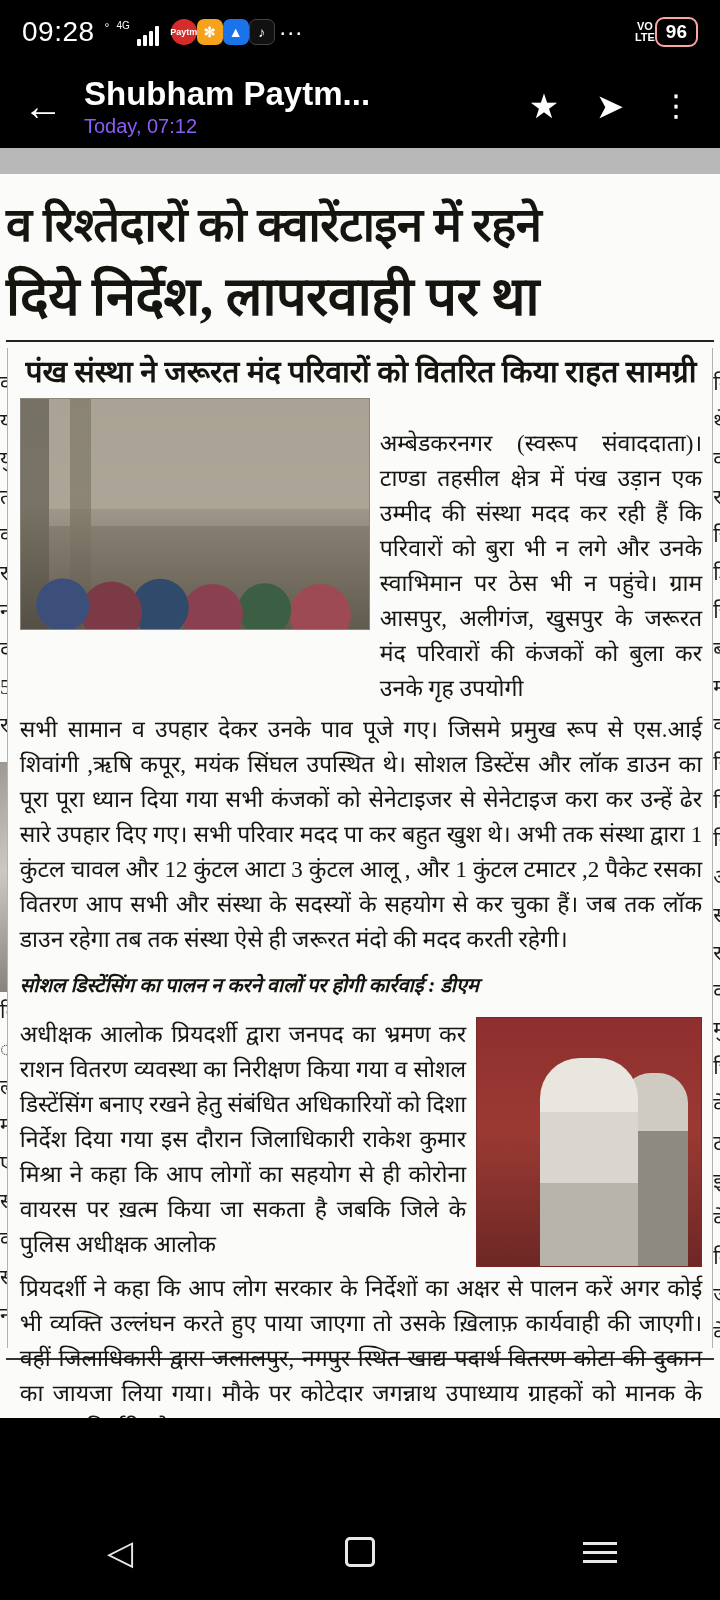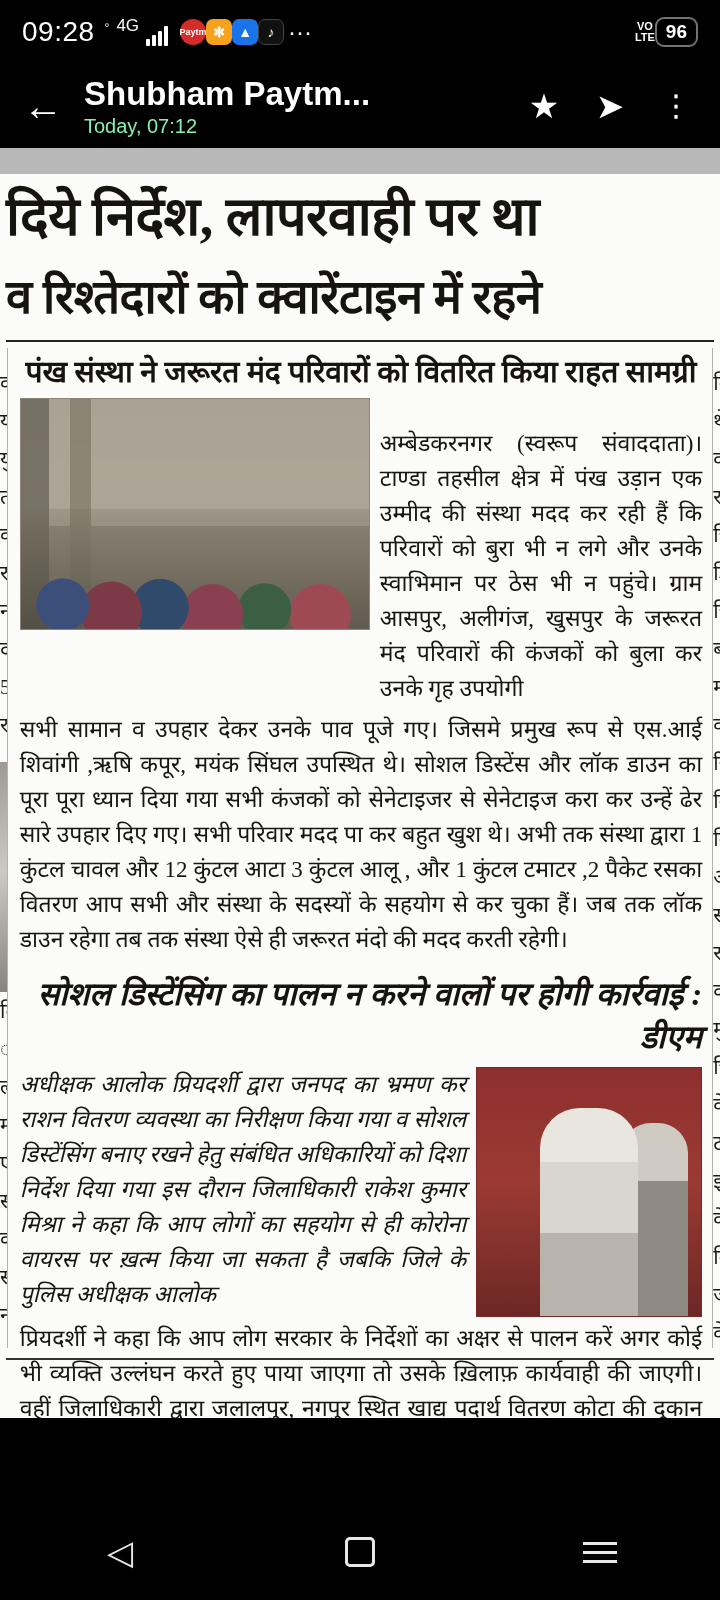--- a/index.html
+++ b/index.html
@@ -32,21 +32,21 @@
     letter-spacing: 0.5px;
     font-weight: 400;
   }
   .status-left-icons {
     display: flex;
     align-items: flex-end;
     gap: 7px;
     margin-left: 10px;
   }
   .sig-dot { font-size: 12px; line-height: 12px; color:#fff; margin-bottom: 12px;}
-  .sig-4g  { font-size: 17px; line-height:13px; color:#fff; margin-bottom: 14px; }
+  .sig-4g  { font-size: 10px; line-height:13px; color:#fff; margin-bottom: 14px; }
   .bars {
     display: flex; align-items: flex-end; gap: 2px; height: 22px;
   }
   .bars span { width: 4px; background: #fff; display:block; border-radius:1px;}
   .bars span:nth-child(1){height:7px}
   .bars span:nth-child(2){height:11px}
   .bars span:nth-child(3){height:15px}
   .bars span:nth-child(4){height:20px}
 
   .app-icons { display: flex; align-items: center; gap: 0; margin-left: 12px; }
@@ -59,21 +59,21 @@
 
   .status-right {
     margin-left: auto;
     display: flex; align-items: center; 
   }
   .volte {
     font-size: 11px; line-height: 11px; color: #fff; text-align: center;
     font-weight: 600;
   }
   .battery {
-    border: 2px solid #737373; border-radius: 9px;
+    border: 2px solid #fca5a5; border-radius: 9px;
     padding: 2px 9px 2px 9px; font-size: 19px; color: #fff; font-weight: 600;
     position: relative;
   }
 
   
   .appbar {
     height: 84px;
     background: #000;
     display: flex;
     align-items: center;
@@ -83,21 +83,21 @@
     position: relative;
   }
   .back-arrow { color:#fff; font-size: 40px; line-height: 40px; width: 46px; text-align:center;}
   .titlewrap { flex: 1 1 auto; min-width: 0; }
   .app-title {
     color: #fff; font-size: 33px; font-weight: 700;
     white-space: nowrap; overflow: hidden; text-overflow: ellipsis;
     line-height: 38px;
   }
   .app-sub {
-    color: #86efac; font-size: 20px; margin-top: 2px; line-height: 22px;
+    color: #8b5cf6; font-size: 20px; margin-top: 2px; line-height: 22px;
   }
   .bar-icon { color:#fff; width: 48px; text-align:center; font-size: 34px; line-height:34px;}
   .kebab { letter-spacing: 0; font-size: 30px; }
 
   
   .viewer {
     flex: 1 1 auto;
     background: #000;
     position: relative;
     overflow: hidden;
@@ -210,22 +210,22 @@
     background:
       linear-gradient(90deg, #6f6a5e 0 8%, transparent 8% 14%, #857f70 14% 20%, transparent 20% 100%),
       linear-gradient(180deg,#a9a294 0 55%, #8e8779 55% 100%);
     opacity:.9;
   }
   .lead-col { flex: 1 1 auto; min-width: 0; margin-top: 28px; }
 
   .mid-head {
     font-family: "Liberation Serif", serif;
     font-weight: 700;
-    font-size: 32px;
-    text-align: right;
+    font-size: 20px;
+    text-align: left;
     margin: 14px 0 8px;
     font-style: italic;
   }
   .mid-wrap { display: flex; gap: 10px; }
   .photo2 {
     width: 226px; height: 250px; flex: 0 0 auto;
     background: linear-gradient(180deg,#8e2f2f 0%,#9b3a33 45%,#6d2725 100%);
     border: 1px solid #7a2a28; position: relative; overflow: hidden;
   }
   .photo2::after{
@@ -304,22 +304,22 @@
     <div class="bar-icon">★</div>
     <div class="bar-icon">➤</div>
     <div class="bar-icon kebab">⋮</div>
   </div>
 
   <div class="viewer">
     <div class="news-page">
       <div class="grayband"></div>
       <div class="paper-inner">
 
+        <div class="mega l2">व रिश्तेदारों को क्वारेंटाइन में रहने</div>
         <div class="mega l1">दिये निर्देश, लापरवाही पर था</div>
-        <div class="mega l2">व रिश्तेदारों को क्वारेंटाइन में रहने</div>
         <div class="rule"></div>
 
         <div class="cols">
 
           <div class="col-left">
             <div class="chunk">की</div>
             <div class="chunk">यता</div>
             <div class="chunk">युवा</div>
             <div class="chunk">ताप</div>
             <div class="chunk">को</div>
@@ -348,21 +348,21 @@
             <div class="lead-wrap">
               <div class="photo1"></div>
               <div class="lead-col body-text">अम्बेडकरनगर (स्वरूप संवाददाता)। टाण्डा तहसील क्षेत्र में पंख उड़ान एक उम्मीद की संस्था मदद कर रही हैं कि परिवारों को बुरा भी न लगे और उनके स्वाभिमान पर ठेस भी न पहुंचे। ग्राम आसपुर, अलीगंज, खुसपुर के जरूरत मंद परिवारों की कंजकों को बुला कर उनके गृह उपयोगी</div>
             </div>
 
             <div class="body-text" style="margin-top:6px;">सभी सामान व उपहार देकर उनके पाव पूजे गए। जिसमे प्रमुख रूप से एस.आई शिवांगी ,ऋषि कपूर, मयंक सिंघल उपस्थित थे। सोशल डिस्टेंस और लॉक डाउन का पूरा पूरा ध्यान दिया गया सभी कंजकों को सेनेटाइजर से सेनेटाइज करा कर उन्हें ढेर सारे उपहार दिए गए। सभी परिवार मदद पा कर बहुत खुश थे। अभी तक संस्था द्वारा 1 कुंटल चावल और 12 कुंटल आटा 3 कुंटल आलू , और 1 कुंटल टमाटर ,2 पैकेट रसका वितरण आप सभी और संस्था के सदस्यों के सहयोग से कर चुका हैं। जब तक लॉक डाउन रहेगा तब तक संस्था ऐसे ही जरूरत मंदो की मदद करती रहेगी।</div>
 
             <div class="mid-head">सोशल डिस्टेंसिंग का पालन न करने वालों पर होगी कार्रवाई : डीएम</div>
 
 
-            <div class="mid-wrap" style="margin-top:10px;font-style:italic;">
+            <div class="mid-wrap" style="margin-top:19px;">
               <div class="mid-col body-text">अधीक्षक आलोक प्रियदर्शी द्वारा जनपद का भ्रमण कर राशन वितरण व्यवस्था का निरीक्षण किया गया व सोशल डिस्टेंसिंग बनाए रखने हेतु संबंधित अधिकारियों को दिशा निर्देश दिया गया इस दौरान जिलाधिकारी राकेश कुमार मिश्रा ने कहा कि आप लोगों का सहयोग से ही कोरोना वायरस पर ख़त्म किया जा सकता है जबकि जिले के पुलिस अधीक्षक आलोक</div>
               <div class="photo2"></div>
             </div>
 
             <div class="body-text" style="margin-top:4px;">प्रियदर्शी ने कहा कि आप लोग सरकार के निर्देशों का अक्षर से पालन करें अगर कोई भी व्यक्ति उल्लंघन करते हुए पाया जाएगा तो उसके ख़िलाफ़ कार्यवाही की जाएगी। वहीं जिलाधिकारी द्वारा जलालपुर, नगपुर स्थित खाद्य पदार्थ वितरण कोटा की दुकान का जायजा लिया गया। मौके पर कोटेदार जगन्नाथ उपाध्याय ग्राहकों को मानक के अनुसार निर्धारित रेट पर राशन का</div>
           </div>
 
           <div class="col-right">
             <div class="chunk">वि</div>
             <div class="chunk">थे</div>

